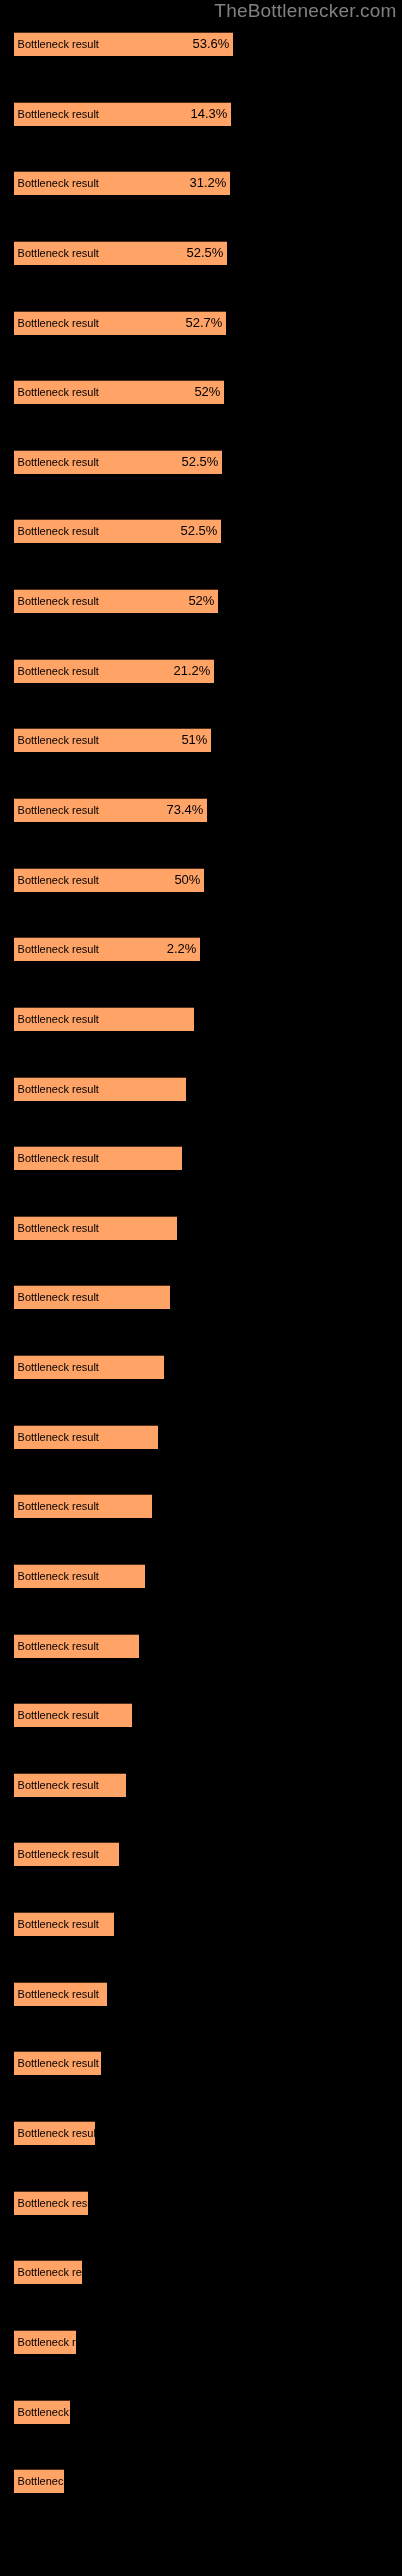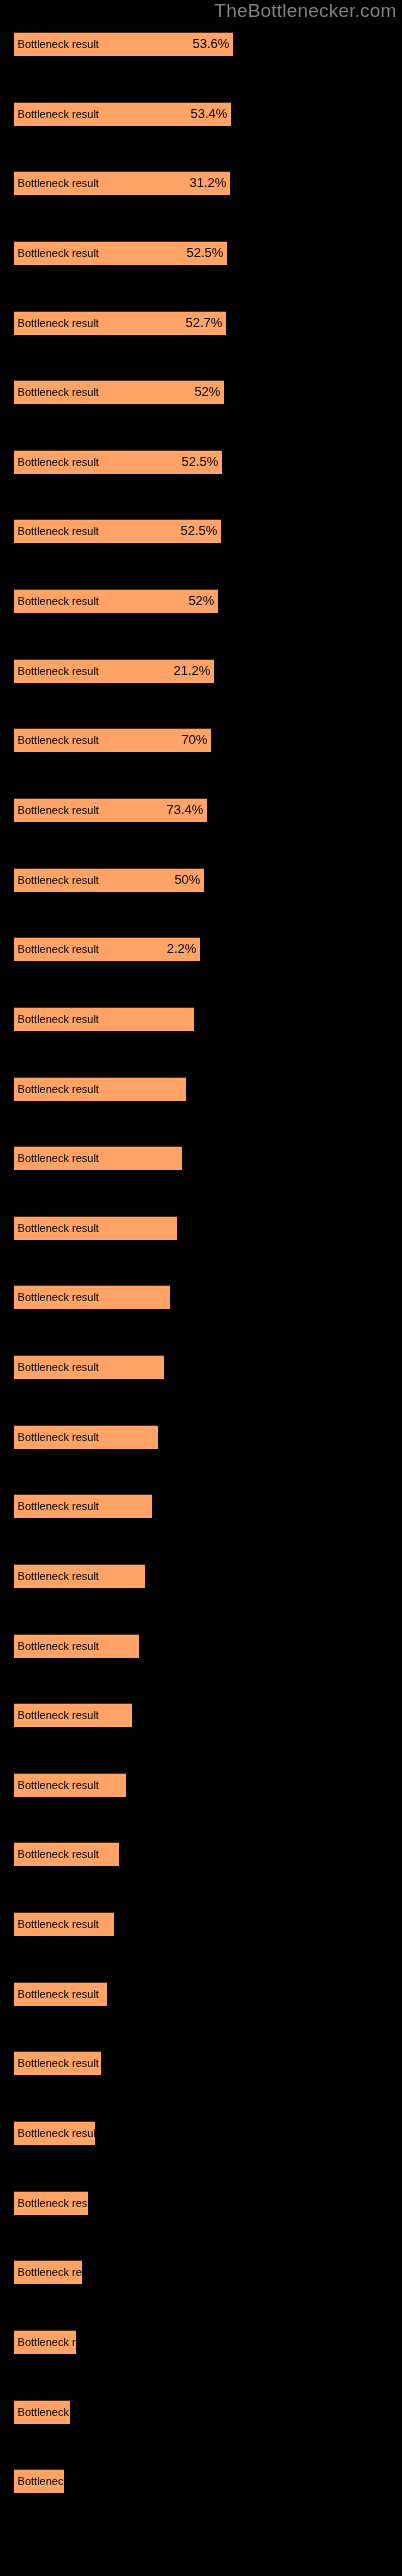--- a/index.html
+++ b/index.html
@@ -83,21 +83,21 @@
 <div id="chart-area">
     <div class="bar-row" style="top: 8px;">
       <div class="bar" style="width: 219px;">
         <span class="bar-label">Bottleneck result</span>
         <span class="bar-value">53.6%</span>
       </div>
     </div>
     <div class="bar-row" style="top: 78px;">
       <div class="bar" style="width: 217px;">
         <span class="bar-label">Bottleneck result</span>
-        <span class="bar-value">53.4%</span>
+        <span class="bar-value">14.3%</span>
       </div>
     </div>
     <div class="bar-row" style="top: 147px;">
       <div class="bar" style="width: 216px;">
         <span class="bar-label">Bottleneck result</span>
         <span class="bar-value">31.2%</span>
       </div>
     </div>
     <div class="bar-row" style="top: 217px;">
       <div class="bar" style="width: 213px;">
@@ -137,21 +137,21 @@
     </div>
     <div class="bar-row" style="top: 635px;">
       <div class="bar" style="width: 200px;">
         <span class="bar-label">Bottleneck result</span>
         <span class="bar-value">21.2%</span>
       </div>
     </div>
     <div class="bar-row" style="top: 704px;">
       <div class="bar" style="width: 197px;">
         <span class="bar-label">Bottleneck result</span>
-        <span class="bar-value">70%</span>
+        <span class="bar-value">51%</span>
       </div>
     </div>
     <div class="bar-row" style="top: 774px;">
       <div class="bar" style="width: 193px;">
         <span class="bar-label">Bottleneck result</span>
         <span class="bar-value">73.4%</span>
       </div>
     </div>
     <div class="bar-row" style="top: 844px;">
       <div class="bar" style="width: 190px;">

